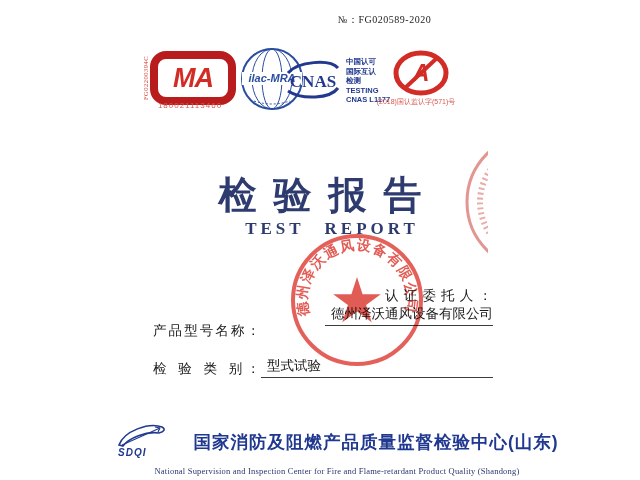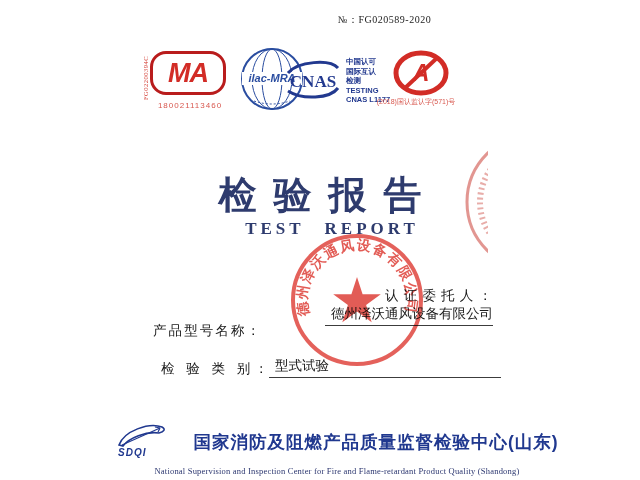--- a/index.html
+++ b/index.html
@@ -4,21 +4,21 @@
 <style>
   html,body{margin:0;padding:0;background:#ffffff;}
   .page{position:relative;width:640px;height:480px;background:#ffffff;overflow:hidden;
         font-family:"Liberation Serif",serif;color:#1a1a1a;}
 
   .doc-no{position:absolute;left:338px;top:13px;font-size:10px;letter-spacing:.5px;color:#222;}
 
   
   .cma-vert{position:absolute;left:142px;top:100px;font-size:6.5px;color:#d33a30;
             transform:rotate(-90deg);transform-origin:0 0;letter-spacing:.5px;white-space:nowrap;}
-  .cma-box{position:absolute;left:150px;top:51px;width:70px;height:38px;border:3px solid #b91c1c;
+  .cma-box{position:absolute;left:150px;top:51px;width:70px;height:38px;border:8px solid #b91c1c;
            border-radius:16px;display:flex;align-items:center;justify-content:center;}
   .cma-box span{font-family:"Liberation Sans",sans-serif;font-weight:bold;font-style:italic;
                 font-size:27px;color:#d22c26;letter-spacing:-1px;line-height:1;}
   .cma-num{position:absolute;left:144px;top:101px;width:92px;text-align:center;font-size:8px;
            color:#d8584f;letter-spacing:1px;font-family:"Liberation Sans",sans-serif;}
 
   .ilac{position:absolute;left:240px;top:47px;}
   .cnas{position:absolute;left:284px;top:58px;}
   .cnas-side{position:absolute;left:346px;top:57px;font-family:"Liberation Sans",sans-serif;
              font-size:7.5px;line-height:9.5px;color:#22398f;font-weight:bold;white-space:pre-line;}
@@ -32,21 +32,21 @@
   .title-zh{position:absolute;left:0;top:170px;width:640px;text-align:center;
             font-size:38px;font-weight:bold;color:#2e3b6e;letter-spacing:17px;text-indent:17px;
             font-family:"Liberation Sans",sans-serif;}
   .title-en{position:absolute;left:12px;top:219px;width:640px;text-align:center;
             font-size:17px;font-weight:bold;color:#2e3b6e;letter-spacing:4px;word-spacing:12px;}
 
   
   .field{position:absolute;left:153px;width:340px;display:flex;align-items:flex-end;font-size:13.5px;}
   .field .lbl{width:108px;flex:none;text-align:justify;text-align-last:justify;letter-spacing:1px;}
   .field .val{flex:1;border-bottom:1px solid #3c3c3c;padding:0 0 2px 6px;white-space:nowrap;}
-  .f1{top:287px;flex-direction:column;} .f2{top:322px;} .f3{top:357px;margin-left:8px;}
+  .f1{top:287px;flex-direction:column;} .f2{top:322px;} .f3{top:357px;}
 
   
   .stamp{position:absolute;left:286px;top:229px;mix-blend-mode:multiply;opacity:.92;}
 
   
   .footer{position:absolute;left:0;top:421px;width:640px;padding-left:34px;box-sizing:border-box;
           display:flex;flex-direction:column;align-items:center;}
   .footer-row{display:flex;align-items:center;gap:24px;}
   .footer-zh{font-family:Liberation Sans, sans-serif;font-weight:bold;font-size:17.5px;
              color:#20388f;letter-spacing:1px;}

